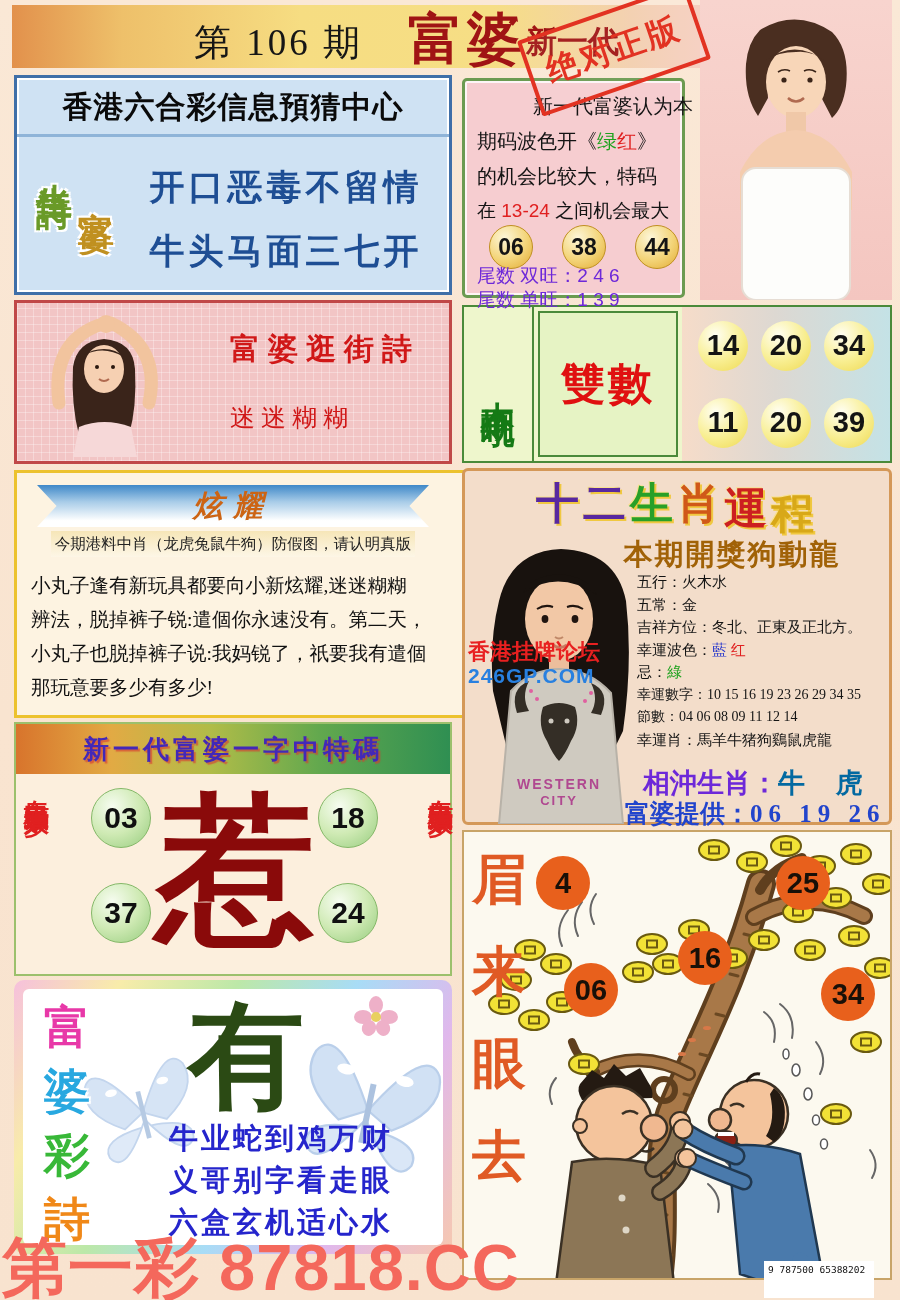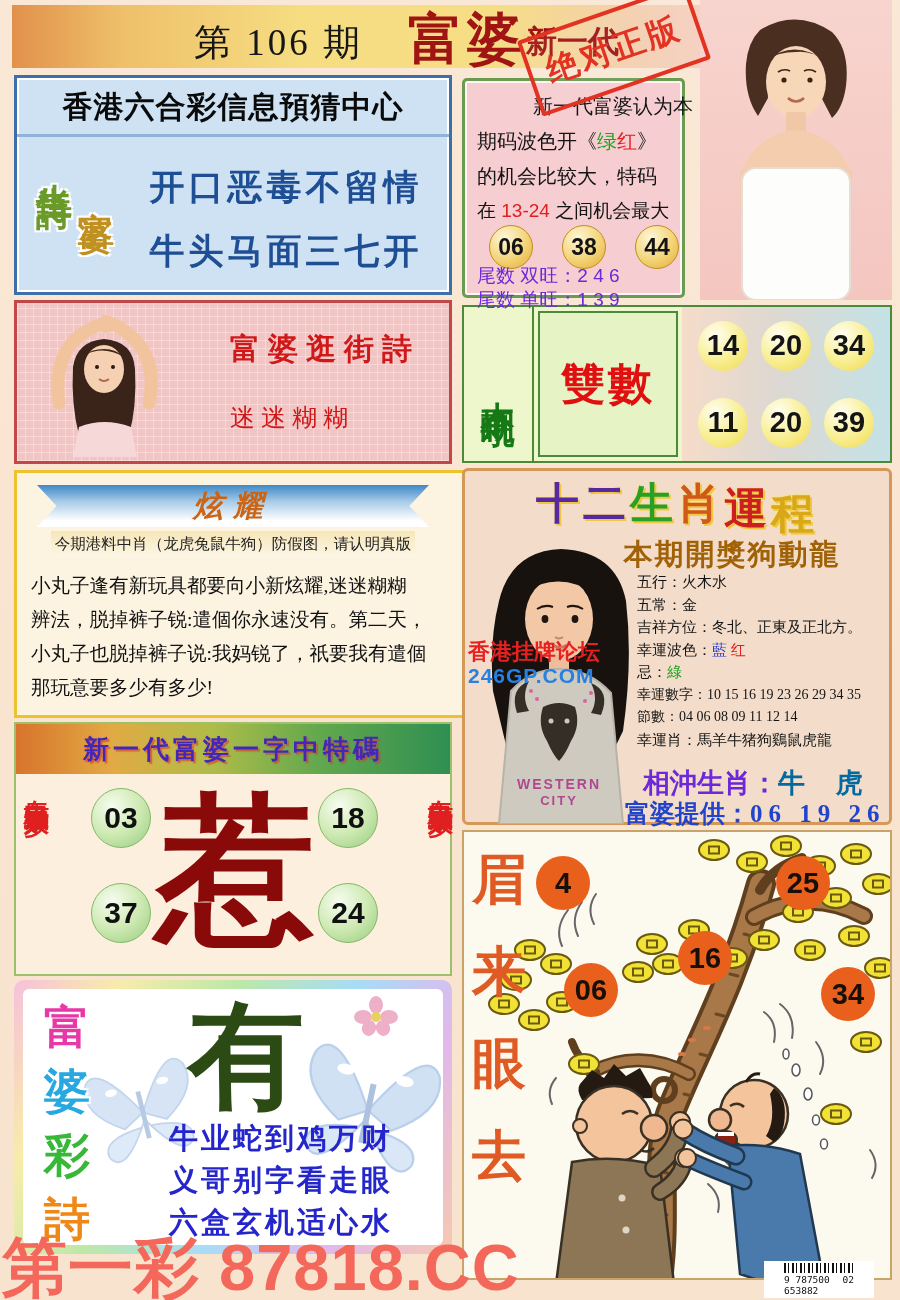--- a/index.html
+++ b/index.html
@@ -134,21 +134,21 @@
     display:flex;align-items:center;justify-content:center;font-size:29px;font-weight:bold;color:#181008;}
   .com-svg{position:absolute;left:0;top:0;z-index:1;}
 
   
   .sitewm{left:424px;top:640px;z-index:40;line-height:24px;white-space:nowrap;margin-left:44px;}
   .swm1{font-size:22px;font-weight:bold;color:#e82020;}
   .swm2{font-size:21px;font-weight:bold;color:#2880e0;letter-spacing:1px;}
   .botwm{left:2px;top:1224px;z-index:50;font-size:65px;font-weight:bold;color:#f4685c;
     letter-spacing:1px;white-space:nowrap;}
   .barcode{left:764px;top:1261px;width:110px;height:37px;background:#fff;z-index:22;
-    padding:2px 20px;box-sizing:border-box;display:flex;flex-direction:column;}
+    padding:2px 4px;box-sizing:border-box;display:flex;}
   .bc-bars{height:20px;background:repeating-linear-gradient(90deg,#111 0 2px,#fff 2px 4px,#111 4px 5px,#fff 5px 8px);}
   .bc-digits{display:flex;justify-content:space-between;font-family:"DejaVu Sans Mono",monospace;
     font-size:9.5px;color:#111;margin-top:1px;}
 </style>
 </head>
 <body>
 
 <div id="canvas">
 
   <div class="abs hdr">

